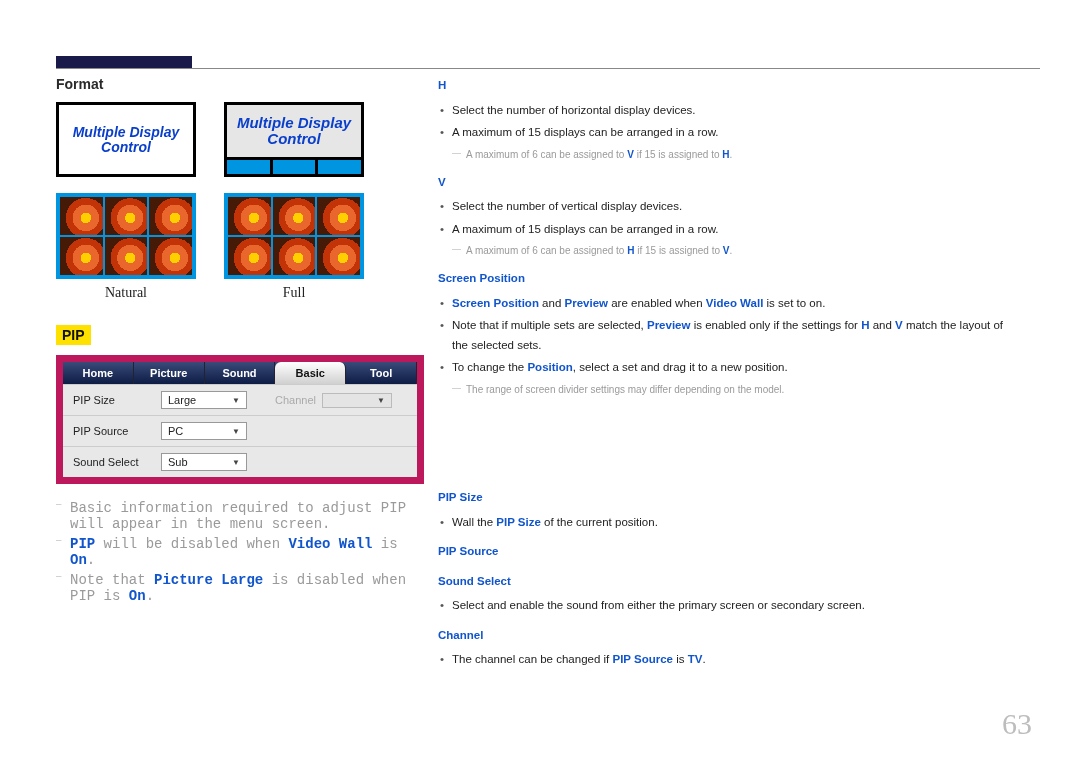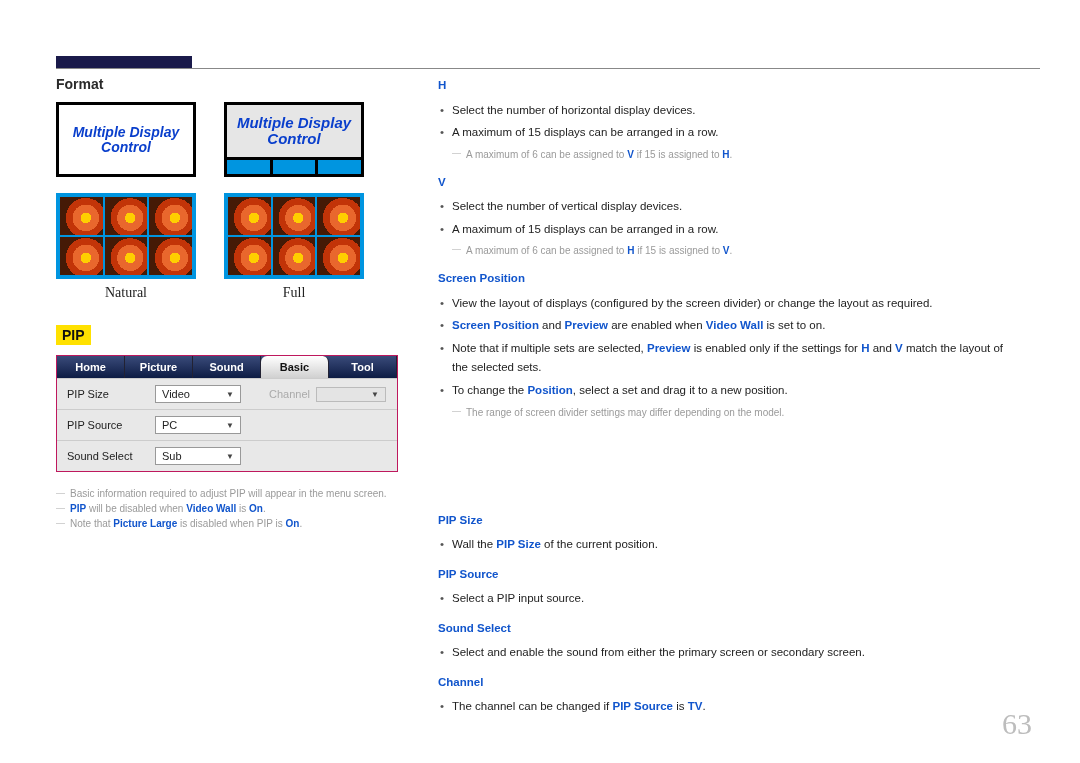--- a/index.html
+++ b/index.html
@@ -75,36 +75,36 @@
     grid-template-columns: 1fr 1fr 1fr;
     grid-template-rows: 1fr 1fr;
   }
   .flowerwall div { border: 1px solid #0095e0; background: radial-gradient(circle at 60% 55%, #ffcf00 0 16%, #e9672d 16% 40%, #c23408 40% 60%, #451a06 60% 100%); }
   .fmt-label { font-family: Georgia, 'Times New Roman', serif; font-size: 14px; color: #222; margin-top: 6px; }
 
   
   .pip-badge { display: inline-block; background: #ffe100; color: #111; font-weight: 700; font-size: 14px; padding: 2px 6px; margin: 24px 0 10px; }
 
   
-  .pipmenu { width: 342px; border: 1px solid #be185d; background: #e8e8e8; font-size: 11px; }
+  .pipmenu { width: 368px; border: 7px solid #be185d; background: #e8e8e8; font-size: 11px; }
   .tabs { display: flex; background: linear-gradient(#3a4b7a,#0d1c44); }
   .tabs .tab { flex: 1; text-align: center; color: #fff; font-weight: 600; padding: 5px 0; border-right: 1px solid #223; }
   .tabs .tab.active { background: linear-gradient(#fff,#d0d0d0); color: #111; border-radius: 6px 6px 0 0; }
   .row { display: flex; align-items: center; padding: 6px 10px; border-top: 1px solid #ccc; }
   .row .lbl { width: 88px; color: #222; }
   .row .sel {
     width: 86px; background: #fff; border: 1px solid #999; padding: 2px 6px;
     display: flex; justify-content: space-between; align-items: center; color: #222;
   }
   .row .sel .car { font-size: 8px; color: #444; }
   .row .lbl2 { margin-left: 28px; color: #aaa; }
   .row .sel.dis { background: #e4e4e4; color: #aaa; border-color: #bbb; }
 
   .small-notes { margin-top: 16px; }
-  .small-notes .subnote { padding-left: 14px; font-size: 10px; }
+  .small-notes .subnote { padding-left: 14px; font-size: 14px; font-family: Liberation Mono, monospace; }
   .small-notes .subnote::before { left: 0; }
 
   .pagenum { position: absolute; right: 48px; bottom: 22px; font-size: 30px; color: #bdbdbd; font-family: Georgia, serif; }
 </style>
 </head>
 <body>
 
 <div class="accentbar"></div>
 <div class="topline"></div>
 
@@ -160,21 +160,21 @@
       <div class="tabs">
         <div class="tab">Home</div>
         <div class="tab">Picture</div>
         <div class="tab">Sound</div>
         <div class="tab active">Basic</div>
         <div class="tab">Tool</div>
       </div>
       <div class="row">
         <span class="lbl">PIP Size</span>
         <span class="sel">
-            <span>Video</span>
+            <span>Large</span>
             <span class="car">▼</span>
           </span>
         <span class="lbl2">Channel</span>
         <span class="sel dis" style="margin-left:6px;width:70px;">
             <span></span>
             <span class="car">▼</span>
           </span>
       </div>
       <div class="row">
         <span class="lbl">PIP Source</span>
@@ -209,38 +209,34 @@
 
     <div class="heading-blue">V</div>
     <ul>
       <li>Select the number of vertical display devices.</li>
       <li>A maximum of 15 displays can be arranged in a row.</li>
     </ul>
     <div class="subnote"><span>A maximum of 6 can be assigned to </span><span class="blue">H</span><span> if 15 is assigned to </span><span class="blue">V</span><span>.</span></div>
 
     <div class="heading-blue">Screen Position</div>
     <ul>
-      <li>View the layout of displays (configured by the screen divider) or change the layout as required.</li>
       <li><span class="blue">Screen Position</span><span> and </span><span class="blue">Preview</span><span> are enabled when </span><span class="blue">Video Wall</span><span> is set to on.</span></li>
       <li><span>Note that if multiple sets are selected, </span><span class="blue">Preview</span><span> is enabled only if the settings for </span><span class="blue">H</span><span> and </span><span class="blue">V</span><span> match the layout of the selected sets.</span></li>
       <li><span>To change the </span><span class="blue">Position</span><span>, select a set and drag it to a new position.</span></li>
     </ul>
     <div class="subnote">The range of screen divider settings may differ depending on the model.</div>
 
     <div style="height:76px"></div>
 
     <div class="heading-blue">PIP Size</div>
     <ul>
         <li><span>Wall the </span><span class="blue">PIP Size</span><span> of the current position.</span></li>
       </ul>
 
     <div class="heading-blue">PIP Source</div>
-    <ul>
-        <li>Select a PIP input source.</li>
-      </ul>
 
     <div class="heading-blue">Sound Select</div>
     <ul>
         <li>Select and enable the sound from either the primary screen or secondary screen.</li>
       </ul>
 
     <div class="heading-blue">Channel</div>
     <ul>
         <li><span>The channel can be changed if </span><span class="blue">PIP Source</span><span> is </span><span class="blue">TV</span><span>.</span></li>
       </ul>

